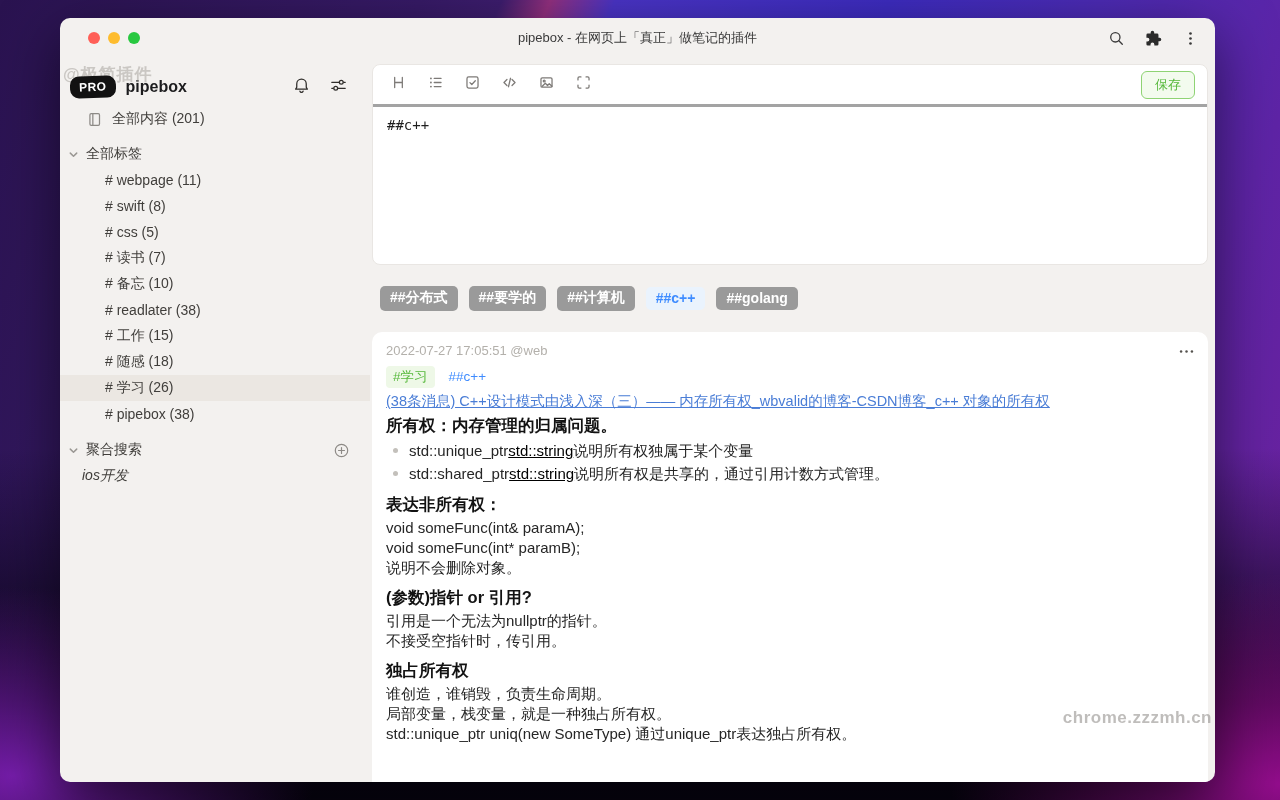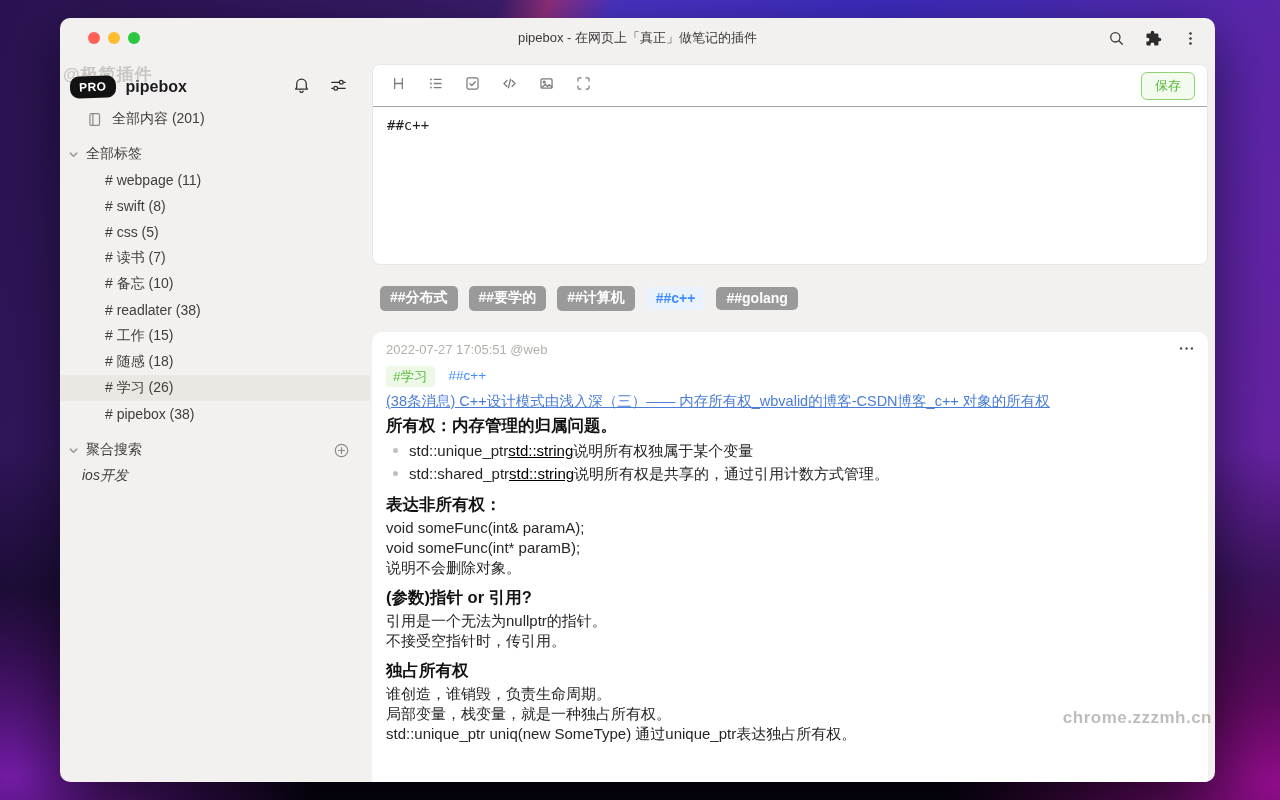--- a/index.html
+++ b/index.html
@@ -52,39 +52,39 @@
   .tag-row.active { background:#ebe7e2; }
   .agg-group { margin-top:10px; }
   .agg-item { padding-left:22px;font-style:italic; }
 
   
   .main { flex:1; display:flex; flex-direction:column; min-width:0; }
 
   .editor-panel { margin:6px 7px 0 2px; height:201px; background:#fff;
     border:1px solid #e9e6e3; border-radius:8px; display:flex; flex-direction:column; }
   .editor-toolbar { height:42px; display:flex; align-items:center; padding:0 12px 0 17px; gap:20px;
-    border-bottom:1px solid #a3a3a3; }
+    border-bottom:3px solid #a3a3a3; }
   .editor-toolbar .sp { flex:1; }
   .save-btn { background:#f3fbee; border:1px solid #8fd374; color:#57b93c; font-size:13px;
     padding:4px 13px; border-radius:6px; cursor:pointer; font-family:inherit; }
   .editor-body { flex:1; padding:10px 14px; font-family:"DejaVu Sans Mono","Liberation Mono",monospace;
     font-size:14px; color:#1f1f1f; }
 
   .chips-row { display:flex; align-items:center; gap:11px; margin:20px 0 0 10px; height:26px; }
   .chip { background:#9a9a9a; color:#fff; font-size:14px; font-weight:600; padding:3px 10px 4px;
     border-radius:5px; cursor:pointer; }
   .chip.active { background:#eaf3fd; color:#3f8cff; }
 
   .note-card { flex:1; margin:21px 7px 0 2px; background:#fff; border-radius:10px 10px 0 0;
     padding:10px 14px 0; overflow:hidden; }
-  .note-head { display:flex; height:16px; }
+  .note-head { display:flex; align-items:center; height:16px; }
   .note-ts { font-size:13px; color:#b3b0ab; }
   .note-more { margin-left:auto; color:#55524e; font-size:13px; font-weight:700; letter-spacing:1px;
     cursor:pointer; line-height:10px; }
-  .note-tags { display:flex; gap:14px; margin-top:8px; height:21px; }
+  .note-tags { display:flex; align-items:center; gap:14px; margin-top:8px; height:21px; }
   .note-tag { font-size:13.5px; padding:2px 7px; border-radius:4px; }
   .note-tag.green { color:#57b93c; background:#eef8e7; }
   .note-tag.blue { color:#3f8cff; background:transparent; padding-left:0; }
   .note-link { display:block; margin-top:5px; font-size:14.5px; color:#4a7dd6;
     text-decoration:underline; cursor:pointer; white-space:nowrap; }
   .note-body { margin-top:2px; }
   .note-h { font-size:16.5px; font-weight:700; color:#121212; margin:9px 0 4px; line-height:20px; }
   .note-h:first-child { margin-top:4px; }
   .note-p { font-size:15px; color:#262626; line-height:20px; }
   .note-li { font-size:15px; color:#262626; line-height:23px; position:relative; padding-left:23px; }

